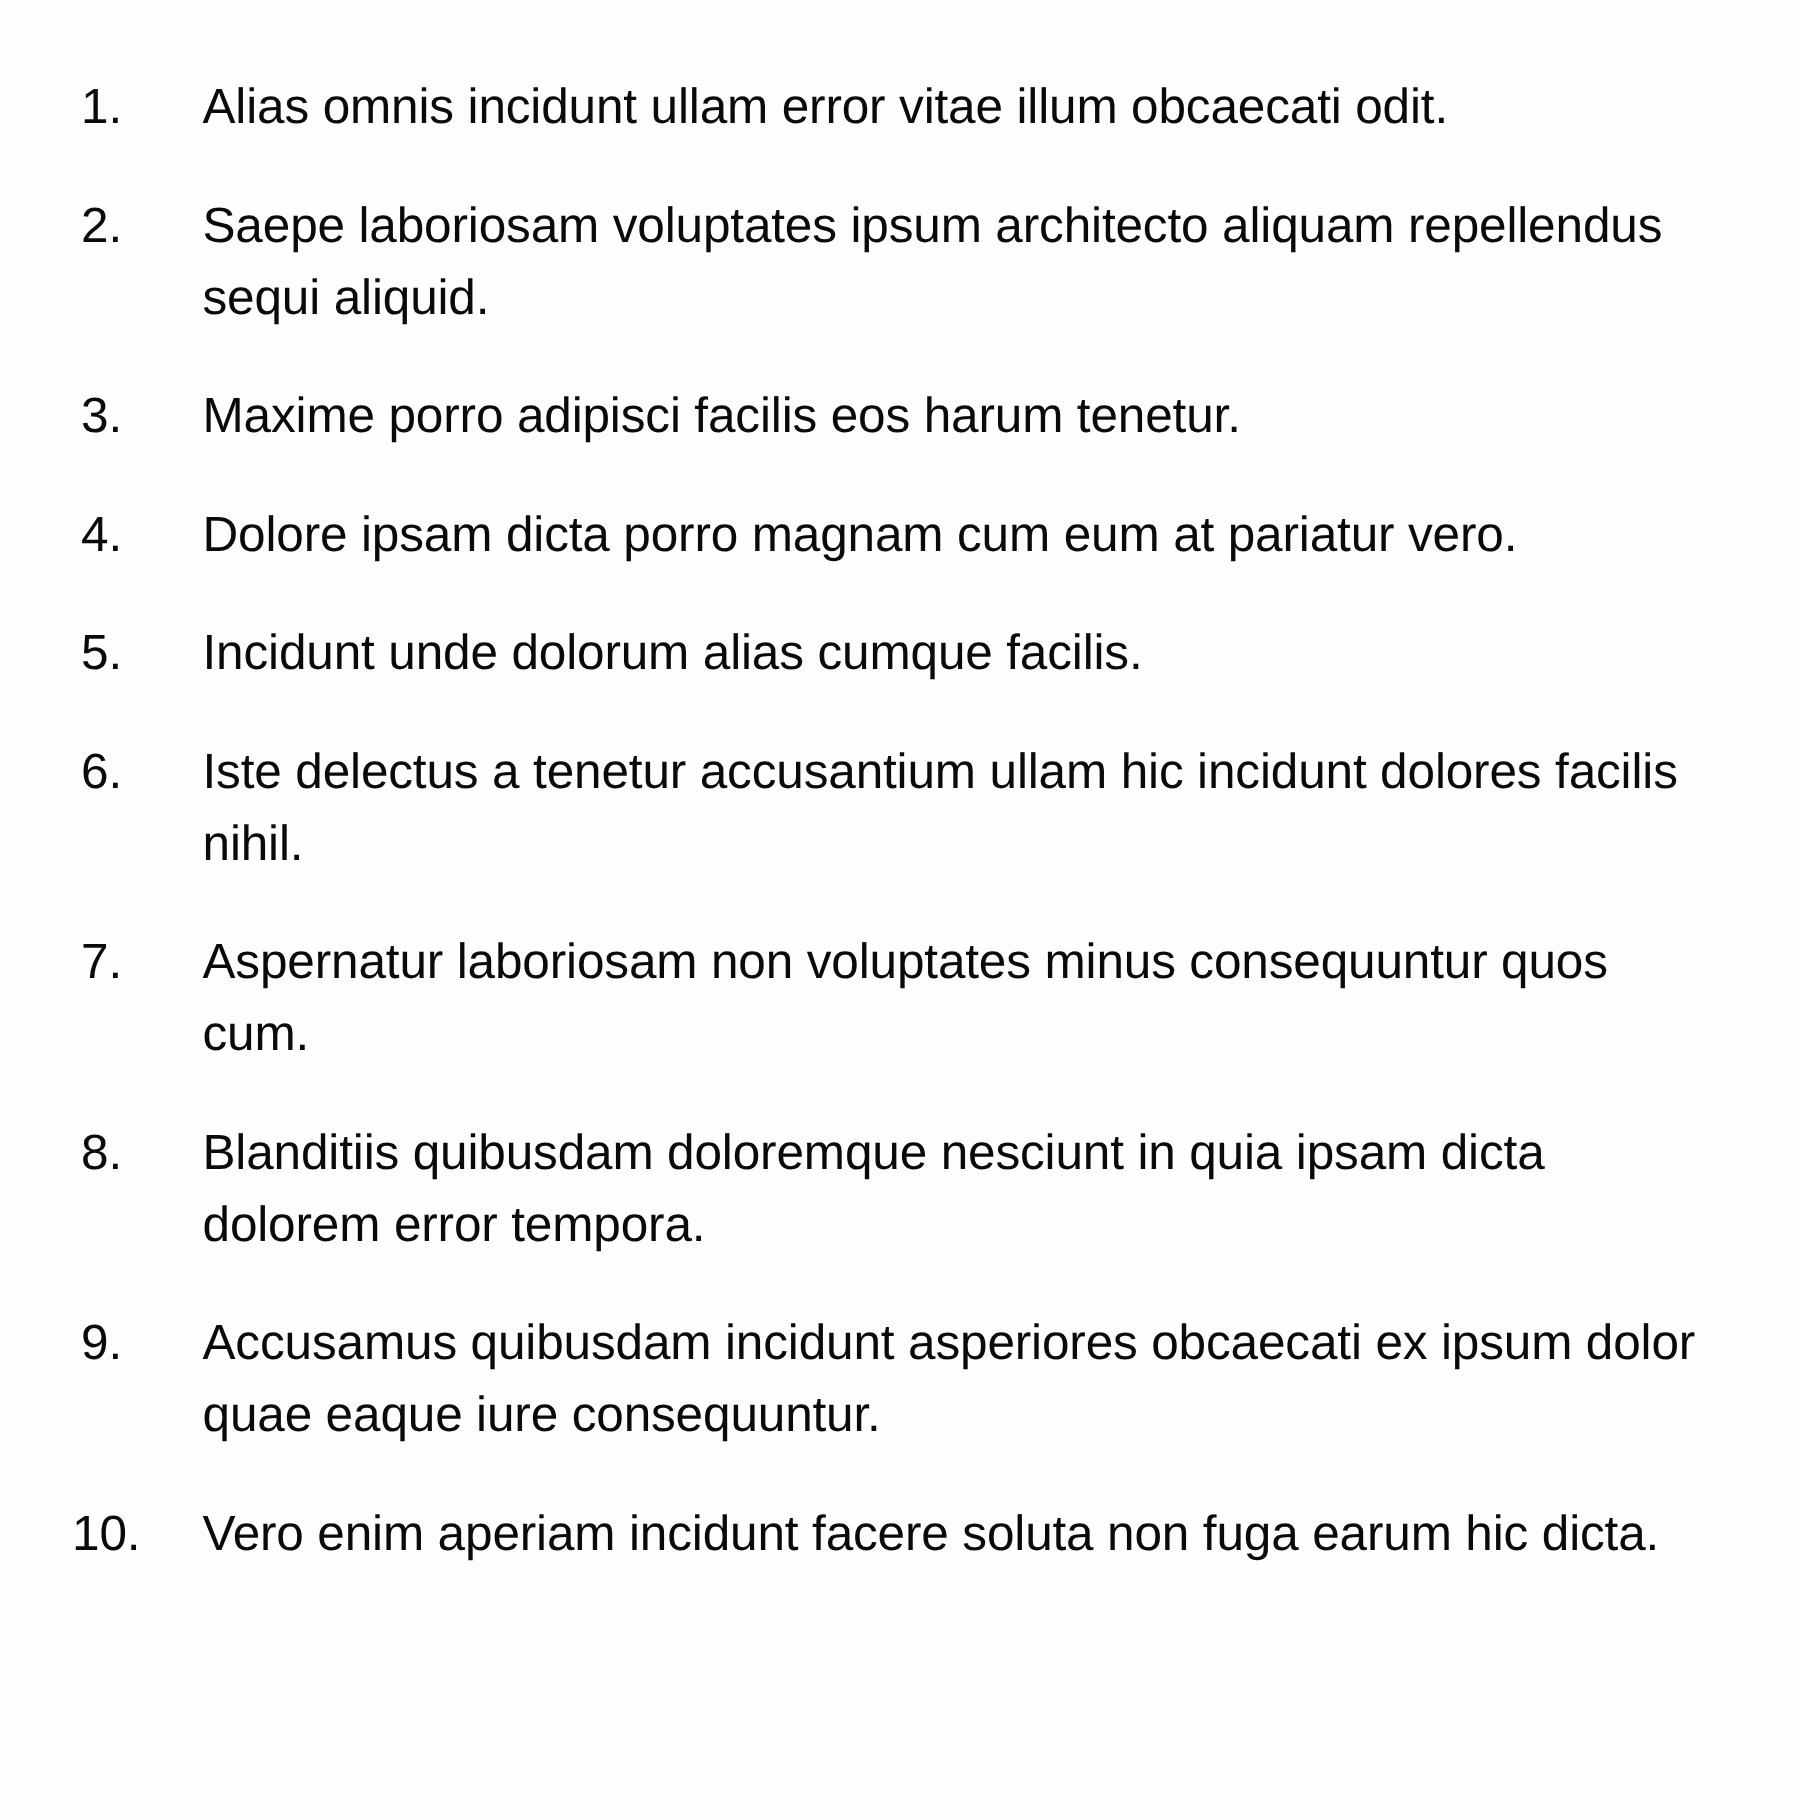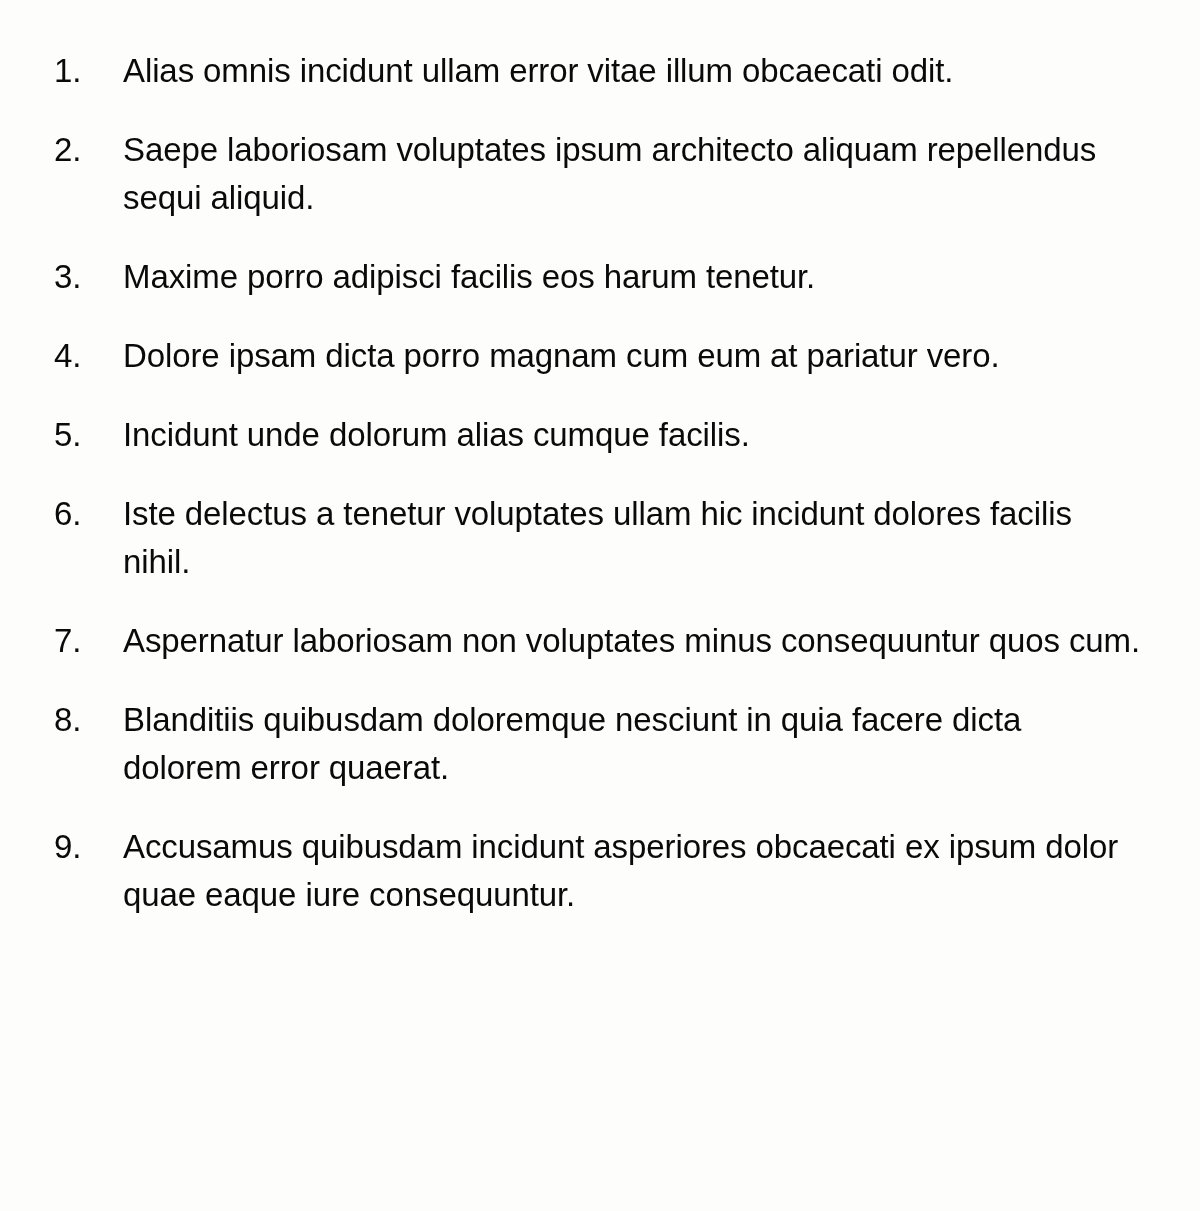--- a/index.html
+++ b/index.html
@@ -55,20 +55,21 @@
     color: #0a0a0a;
   }
 
   
   ol.doc-list > li[data-single="true"] .marker {
     left: 18px;
   }
 
   ol.doc-list > li .item-text {
     display: block;
+    margin-left: 12px;
   }
 </style>
 </head>
 <body>
 
 <div class="page">
   <ol class="doc-list">
 
     <li data-single="true">
       <span class="marker">1.</span>
@@ -90,34 +91,38 @@
       <span class="item-text">Dolore ipsam dicta porro magnam cum eum at pariatur vero.</span>
     </li>
 
     <li data-single="true">
       <span class="marker">5.</span>
       <span class="item-text">Incidunt unde dolorum alias cumque facilis.</span>
     </li>
 
     <li data-single="true">
       <span class="marker">6.</span>
-      <span class="item-text">Iste delectus a tenetur voluptates ullam hic incidunt dolores facilis nihil.</span>
+      <span class="item-text">Iste delectus a tenetur accusantium ullam hic incidunt dolores facilis nihil.</span>
     </li>
 
     <li data-single="true">
       <span class="marker">7.</span>
       <span class="item-text">Aspernatur laboriosam non voluptates minus consequuntur quos cum.</span>
     </li>
 
     <li data-single="true">
       <span class="marker">8.</span>
-      <span class="item-text">Blanditiis quibusdam doloremque nesciunt in quia facere dicta dolorem error quaerat.</span>
+      <span class="item-text">Blanditiis quibusdam doloremque nesciunt in quia ipsam dicta dolorem error tempora.</span>
     </li>
 
     <li data-single="true">
       <span class="marker">9.</span>
       <span class="item-text">Accusamus quibusdam incidunt asperiores obcaecati ex ipsum dolor quae eaque iure consequuntur.</span>
     </li>
 
+    <li>
+      <span class="marker">10.</span>
+      <span class="item-text">Vero enim aperiam incidunt facere soluta non fuga earum hic dicta.</span>
+    </li>
 
 
   </ol>
 </div>
 
 </body></html>

